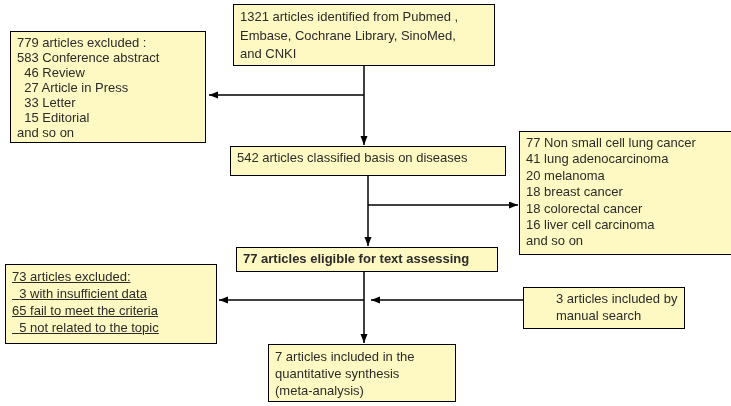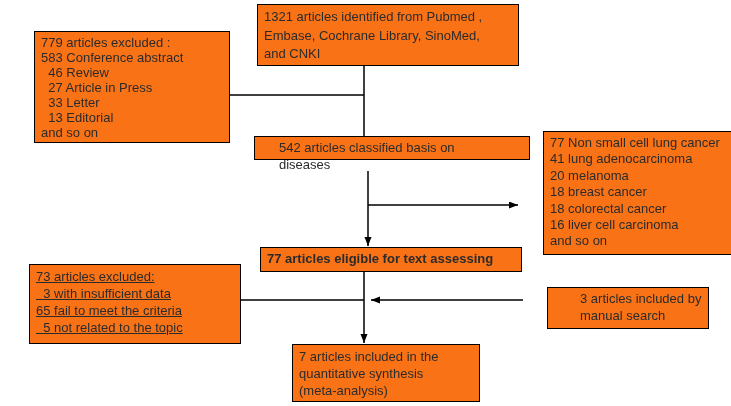--- a/index.html
+++ b/index.html
@@ -12,32 +12,31 @@
     width: 731px;
     height: 406px;
     background: #ffffff;
     font-family: "Liberation Sans", sans-serif;
     color: #2b2b2b;
     overflow: hidden;
   }
   .box {
     position: absolute;
     border: 1px solid #000000;
-    background: #f97316;
+    background: #fef9c3;
     font-size: 13px;
     line-height: 16px;
     padding: 3px 6px;
     white-space: pre-wrap;
     box-sizing: border-box;
-    margin-left: 24px;
   }
   
   .box-identified   { left: 233px; top: 4px;   width: 262px; height: 62px;  line-height: 18.5px; }
   .box-excluded1    { left: 10px;  top: 31px;  width: 196px; height: 112px; line-height: 15px; }
-  .box-classified   { left: 230px; top: 136px; width: 276px; height: 24px;  line-height: 17px; padding: 2px 24px; }
+  .box-classified   { left: 230px; top: 146px; width: 276px; height: 30px;  line-height: 17px; padding: 2px 6px; }
   .box-diseases     { left: 519px; top: 131px; width: 250px; height: 124px; line-height: 16.4px; }
   .box-eligible     { left: 236px; top: 247px; width: 262px; height: 25px;  line-height: 17px; padding: 2px 6px; font-weight: bold; }
   .box-excluded2    { left: 5px;   top: 264px; width: 212px; height: 80px;  line-height: 17px; text-decoration: underline; }
   .box-manual       { left: 523px; top: 287px; width: 162px; height: 42px;  line-height: 16.5px; padding-left: 32px; }
   .box-included     { left: 268px; top: 344px; width: 188px; height: 58px;  line-height: 17px; }
   .arrows {
     position: absolute;
     left: 0;
     top: 0;
     pointer-events: none;
@@ -72,21 +71,21 @@
 
   <div class="box box-identified">1321 articles identified from Pubmed ,
 Embase, Cochrane Library, SinoMed,
 and CNKI</div>
 
   <div class="box box-excluded1">779 articles excluded :
 583 Conference abstract
   46 Review
   27 Article in Press
   33 Letter
-  13 Editorial
+  15 Editorial
 and so on</div>
 
   <div class="box box-classified">542 articles classified basis on diseases</div>
 
   <div class="box box-diseases">77 Non small cell lung cancer
 41 lung adenocarcinoma
 20 melanoma
 18 breast cancer
 18 colorectal cancer
 16 liver cell carcinoma

